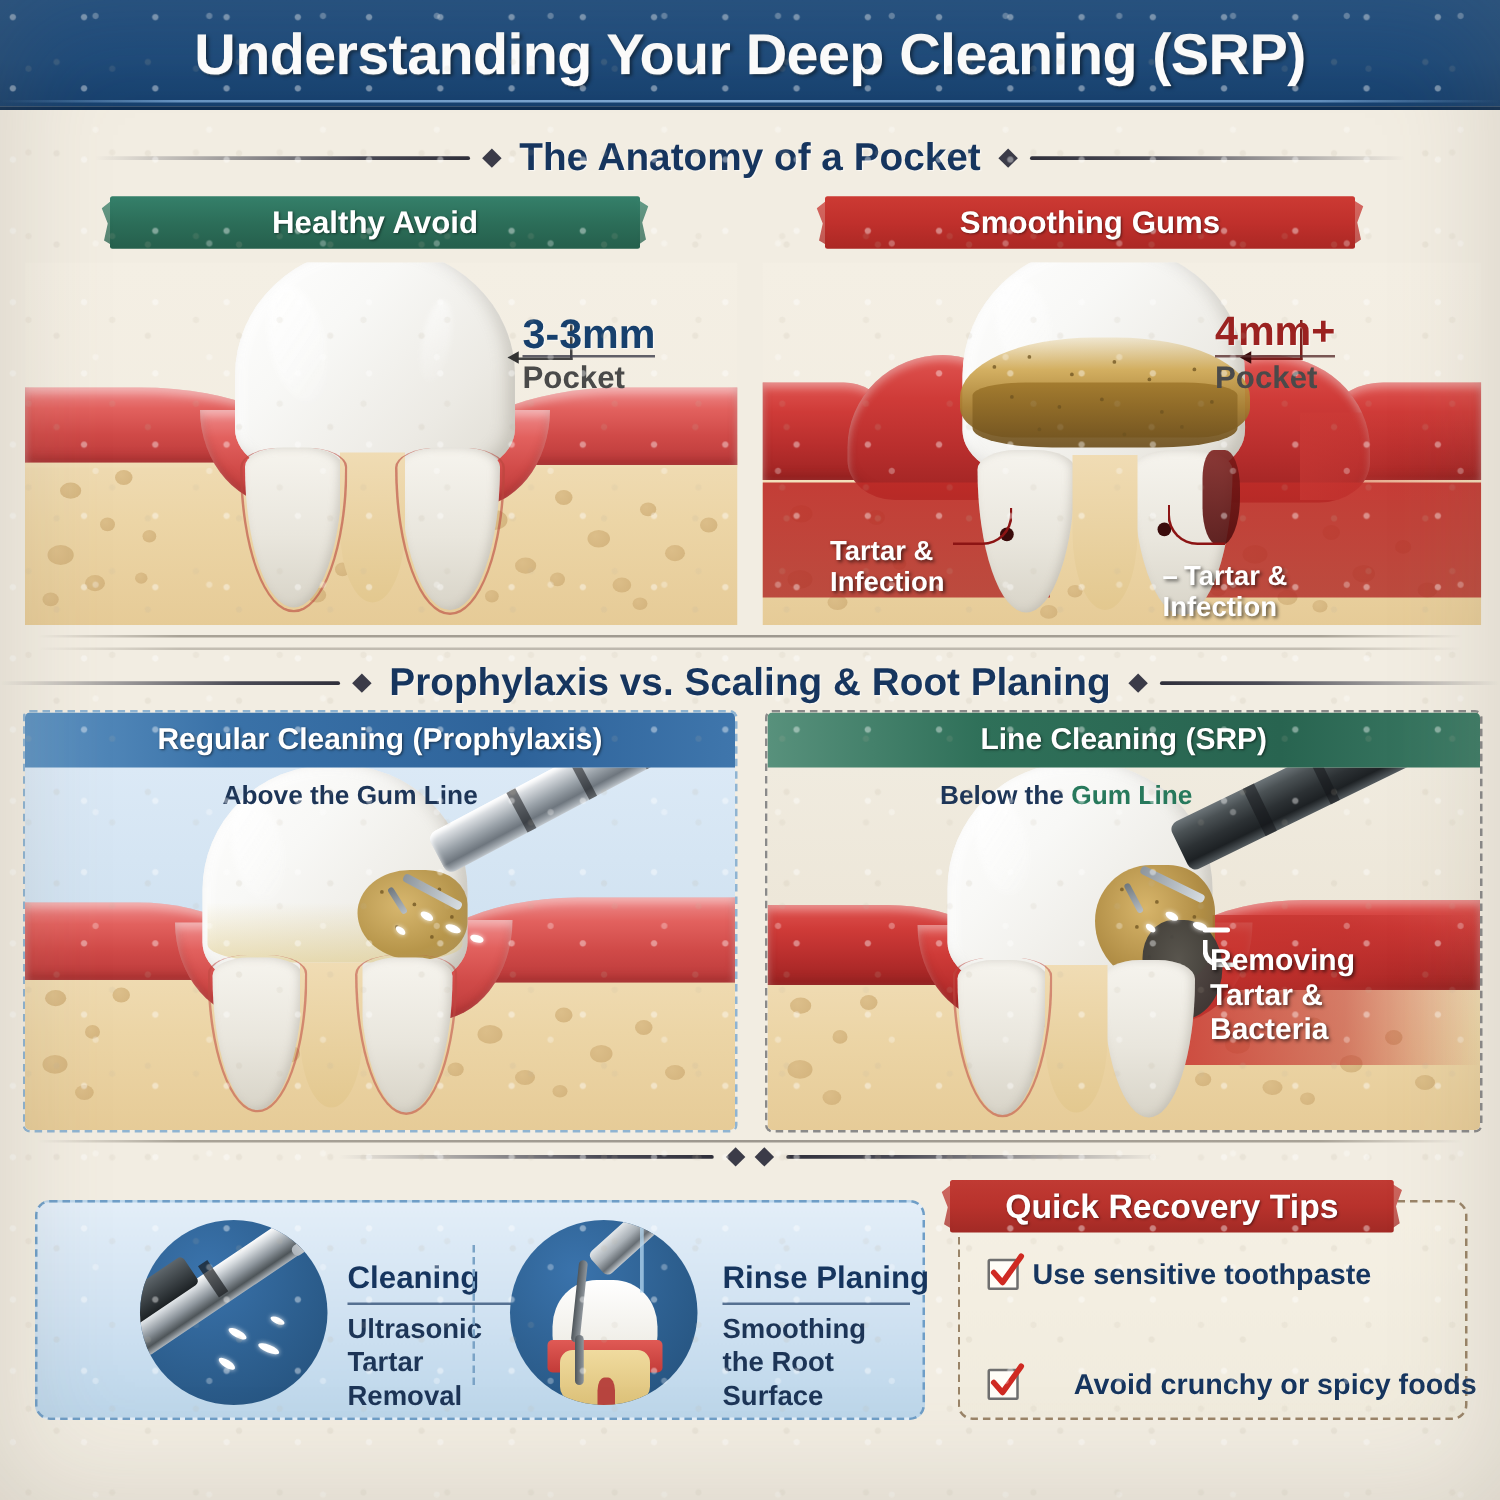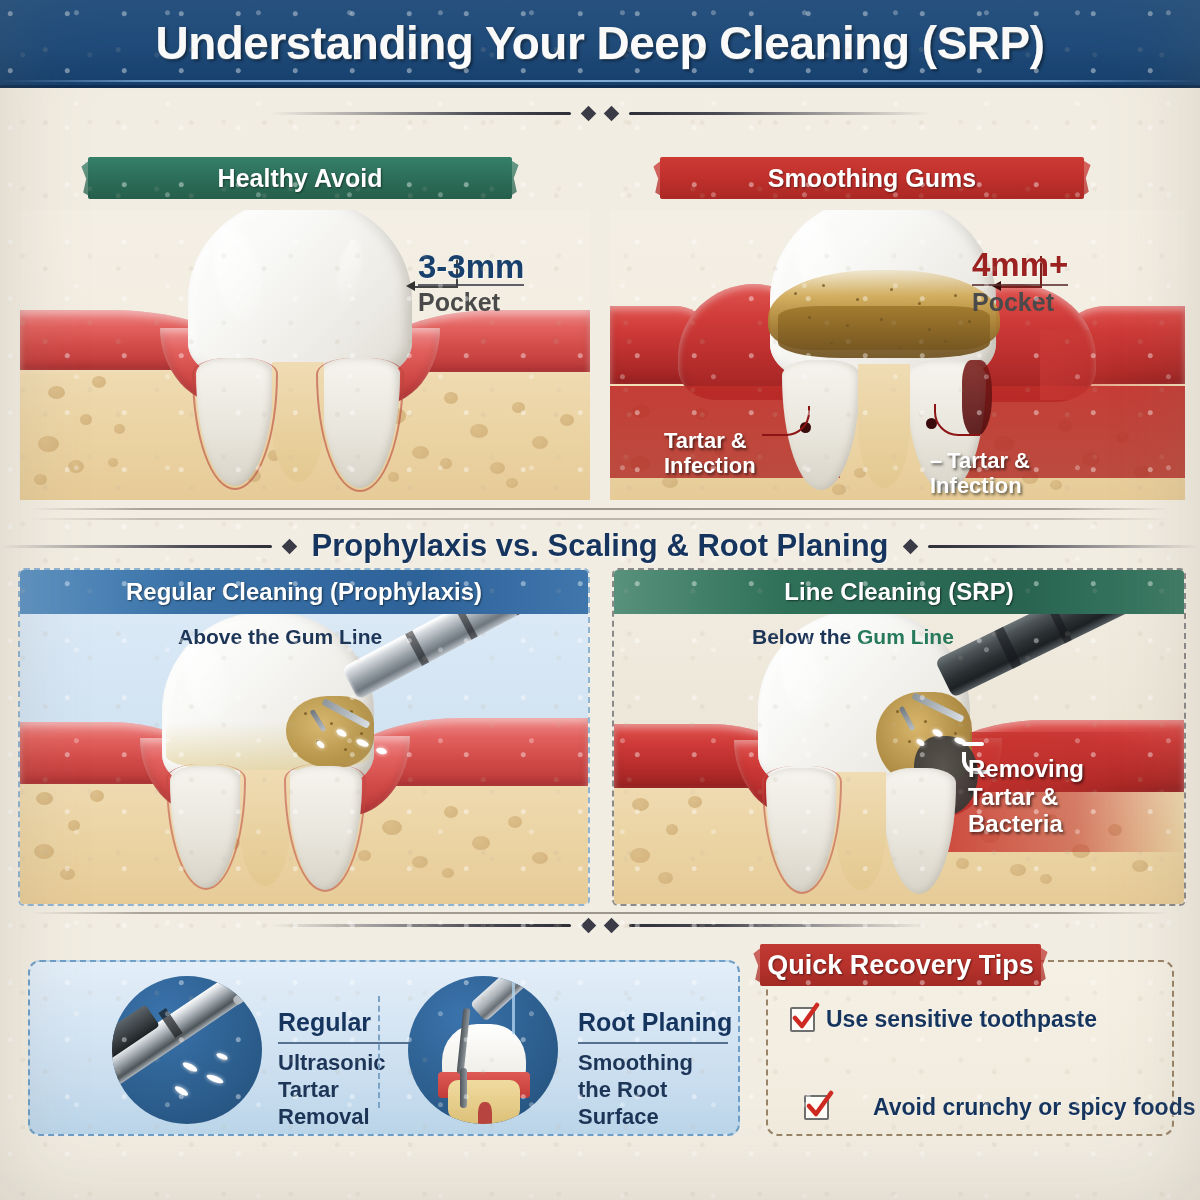--- a/index.html
+++ b/index.html
@@ -203,20 +203,21 @@
 </head>
 <body>
 
 <div class="header">
   <h1>Understanding Your Deep Cleaning (SRP)</h1>
 </div>
 
 <div class="sec-title" style="top:108px;">
   <div class="rule"></div>
   <div class="dia"></div>
+  <div class="txt">The Anatomy of a Pocket</div>
   <div class="dia"></div>
   <div class="rule right"></div>
 </div>
 
 <div class="brush brush-green" style="left:88px;top:157px;width:424px;height:42px;">
   <span>Healthy Avoid</span>
 </div>
 
 <div class="brush brush-red" style="left:660px;top:157px;width:424px;height:42px;">
   <span>Smoothing Gums</span>
@@ -618,21 +619,21 @@
         background:linear-gradient(180deg,#5e666b,#1d2225);border-radius:4px;transform:rotate(-34deg);"></div>
     <div style="position:absolute;left:54px;top:32px;width:9px;height:30px;
         background:rgba(25,28,32,.7);transform:rotate(-34deg);"></div>
     <div style="position:absolute;left:120px;top:14px;width:28px;height:9px;
         background:linear-gradient(90deg,#aeb5bb,#e7ebee);transform:rotate(-34deg);border-radius:4px;"></div>
     <div class="spray" style="left:70px;top:88px;width:16px;height:6px;transform:rotate(28deg);"></div>
     <div class="spray" style="left:94px;top:100px;width:18px;height:6px;transform:rotate(22deg);"></div>
     <div class="spray" style="left:62px;top:112px;width:15px;height:6px;transform:rotate(32deg);"></div>
     <div class="spray" style="left:104px;top:78px;width:12px;height:5px;transform:rotate(24deg);"></div>
   </div>
-  <div class="step-head" style="left:248px;top:46px;">Regular</div>
+  <div class="step-head" style="left:248px;top:46px;">Cleaning</div>
   <div class="step-rule" style="left:248px;top:80px;width:172px;"></div>
   <div class="step-sub" style="left:248px;top:88px;">
     <div>Ultrasonic</div>
     <div>Tartar</div>
     <div>Removal</div>
   </div>
 
   <div class="vdiv" style="left:348px;top:34px;height:112px;"></div>
 
   <div class="circle-badge" style="left:378px;top:14px;width:150px;height:148px;">
@@ -652,46 +653,46 @@
         border-radius:5px;transform:rotate(-42deg);"></div>
     <div style="position:absolute;left:52px;top:32px;width:7px;height:66px;
         background:linear-gradient(90deg,#4e555a,#90979d);border-radius:4px;
         transform:rotate(6deg);"></div>
     <div style="position:absolute;left:52px;top:92px;width:7px;height:40px;
         background:linear-gradient(90deg,#4e555a,#90979d);border-radius:4px;"></div>
 
     <div style="position:absolute;left:104px;top:0;width:3px;height:58px;
         background:rgba(180,215,240,.75);"></div>
   </div>
-  <div class="step-head" style="left:548px;top:46px;">Root Planing</div>
+  <div class="step-head" style="left:548px;top:46px;">Rinse Planing</div>
   <div class="step-rule" style="left:548px;top:80px;width:150px;"></div>
   <div class="step-sub" style="left:548px;top:88px;">
     <div>Smoothing</div>
     <div>the Root Surface</div>
   </div>
 </div>
 
 <div class="tips-box" style="left:766px;top:960px;width:408px;height:176px;">
 
-  <div class="brush brush-red" style="left:-8px;top:-18px;width:281px;height:42px;
+  <div class="brush brush-red" style="left:-8px;top:-18px;width:355px;height:42px;
        background:linear-gradient(180deg,#c03a33 0%,#b8322c 50%,#a22a25 100%);font-size:27px;">
     <span>Quick Recovery Tips</span>
   </div>
 
   <div class="tip-row" style="left:22px;top:44px;">
     <div class="chk">
       <svg width="30" height="30" viewBox="0 0 30 30">
         <path d="M5 16 L12 24 L27 3" stroke="#cf2a22" stroke-width="4.5" fill="none" stroke-linecap="round" stroke-linejoin="round"></path>
       </svg>
     </div>
     <div class="tip-txt">Use sensitive toothpaste</div>
   </div>
 
 
-  <div class="tip-row" style="left:36px;top:132px;gap:44px;">
+  <div class="tip-row" style="left:22px;top:132px;gap:44px;">
     <div class="chk">
       <svg width="30" height="30" viewBox="0 0 30 30">
         <path d="M5 16 L12 24 L27 3" stroke="#cf2a22" stroke-width="4.5" fill="none" stroke-linecap="round" stroke-linejoin="round"></path>
       </svg>
     </div>
     <div class="tip-txt">Avoid crunchy or spicy foods</div>
   </div>
 </div>
 
 <div class="paper-tex"></div>

